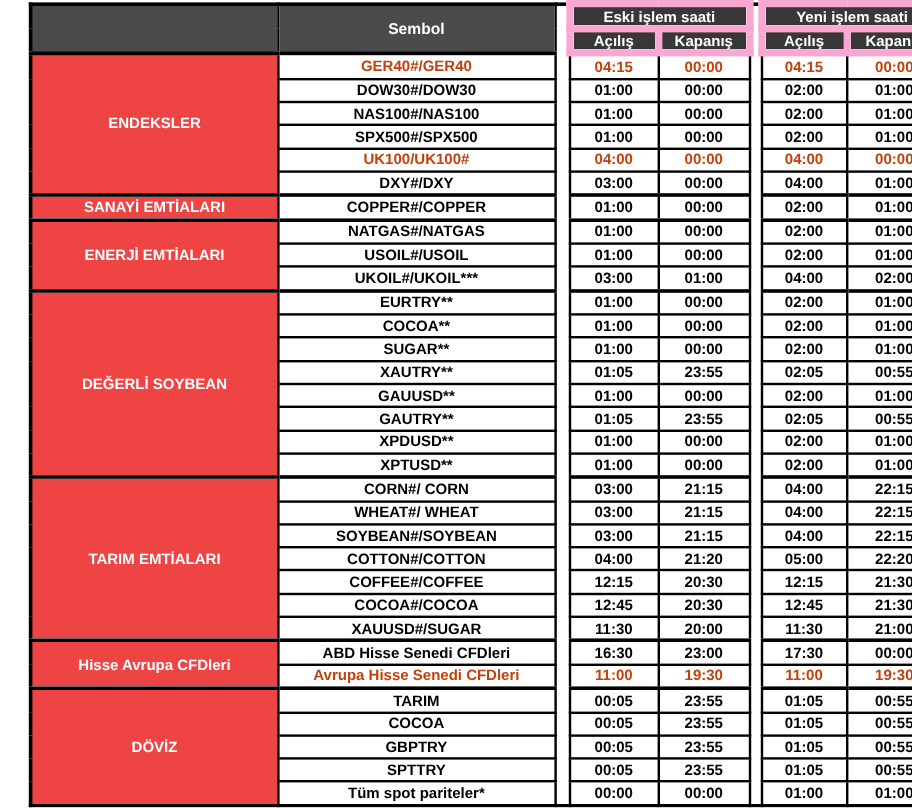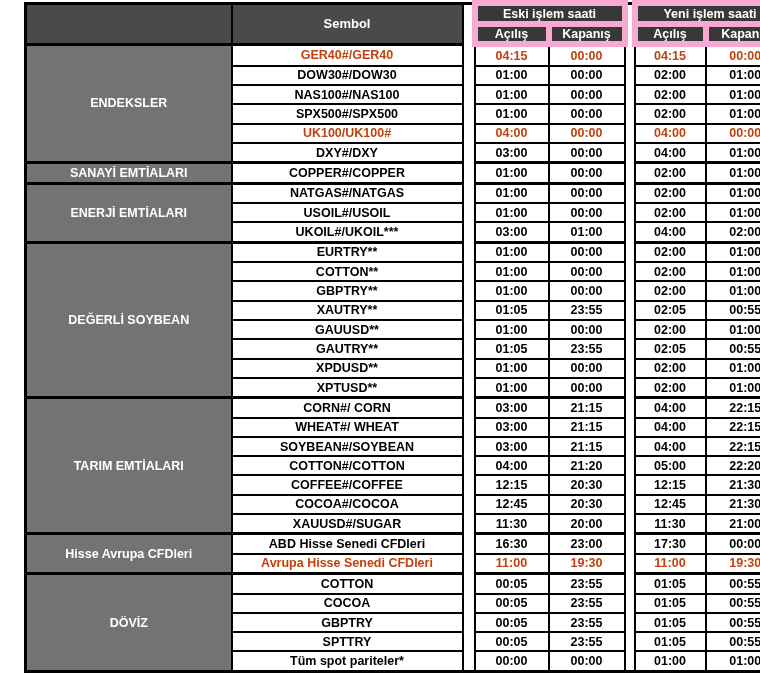--- a/index.html
+++ b/index.html
@@ -48,21 +48,21 @@
     font-weight: bold;
     margin-left: 48px;
   }
   
   th.spacer, td.spacer {
     background: #ffffff;
     border: none;
   }
   
   td.cat {
-    background: #737373;
+    background: #ef4444;
     color: #ffffff;
     border: 2px solid #000000;
     font-size: 12.5px;
     font-weight: bold;
   }
   td.sym, td.time {
     background: #ffffff;
     color: #000000;
     border: 2px solid #000000;
     font-size: 12.5px;
@@ -207,30 +207,30 @@
           <td class="cat" rowspan="8">DEĞERLİ SOYBEAN</td>
           <td class="sym">EURTRY**</td>
           <td class="spacer"></td>
           <td class="time">01:00</td>
           <td class="time">00:00</td>
           <td class="spacer"></td>
           <td class="time">02:00</td>
           <td class="time">01:00</td>
         </tr>
         <tr>
-          <td class="sym">COTTON**</td>
-          <td class="spacer"></td>
-          <td class="time">01:00</td>
-          <td class="time">00:00</td>
-          <td class="spacer"></td>
-          <td class="time">02:00</td>
-          <td class="time">01:00</td>
-        </tr>
-        <tr>
-          <td class="sym">GBPTRY**</td>
+          <td class="sym">COCOA**</td>
+          <td class="spacer"></td>
+          <td class="time">01:00</td>
+          <td class="time">00:00</td>
+          <td class="spacer"></td>
+          <td class="time">02:00</td>
+          <td class="time">01:00</td>
+        </tr>
+        <tr>
+          <td class="sym">SUGAR**</td>
           <td class="spacer"></td>
           <td class="time">01:00</td>
           <td class="time">00:00</td>
           <td class="spacer"></td>
           <td class="time">02:00</td>
           <td class="time">01:00</td>
         </tr>
         <tr>
           <td class="sym">XAUTRY**</td>
           <td class="spacer"></td>
@@ -354,21 +354,21 @@
           <td class="sym">Avrupa Hisse Senedi CFDleri</td>
           <td class="spacer"></td>
           <td class="time">11:00</td>
           <td class="time">19:30</td>
           <td class="spacer"></td>
           <td class="time">11:00</td>
           <td class="time">19:30</td>
         </tr>
         <tr class="sec-start">
           <td class="cat" rowspan="5">DÖVİZ</td>
-          <td class="sym">COTTON</td>
+          <td class="sym">TARIM</td>
           <td class="spacer"></td>
           <td class="time">00:05</td>
           <td class="time">23:55</td>
           <td class="spacer"></td>
           <td class="time">01:05</td>
           <td class="time">00:55</td>
         </tr>
         <tr>
           <td class="sym">COCOA</td>
           <td class="spacer"></td>

